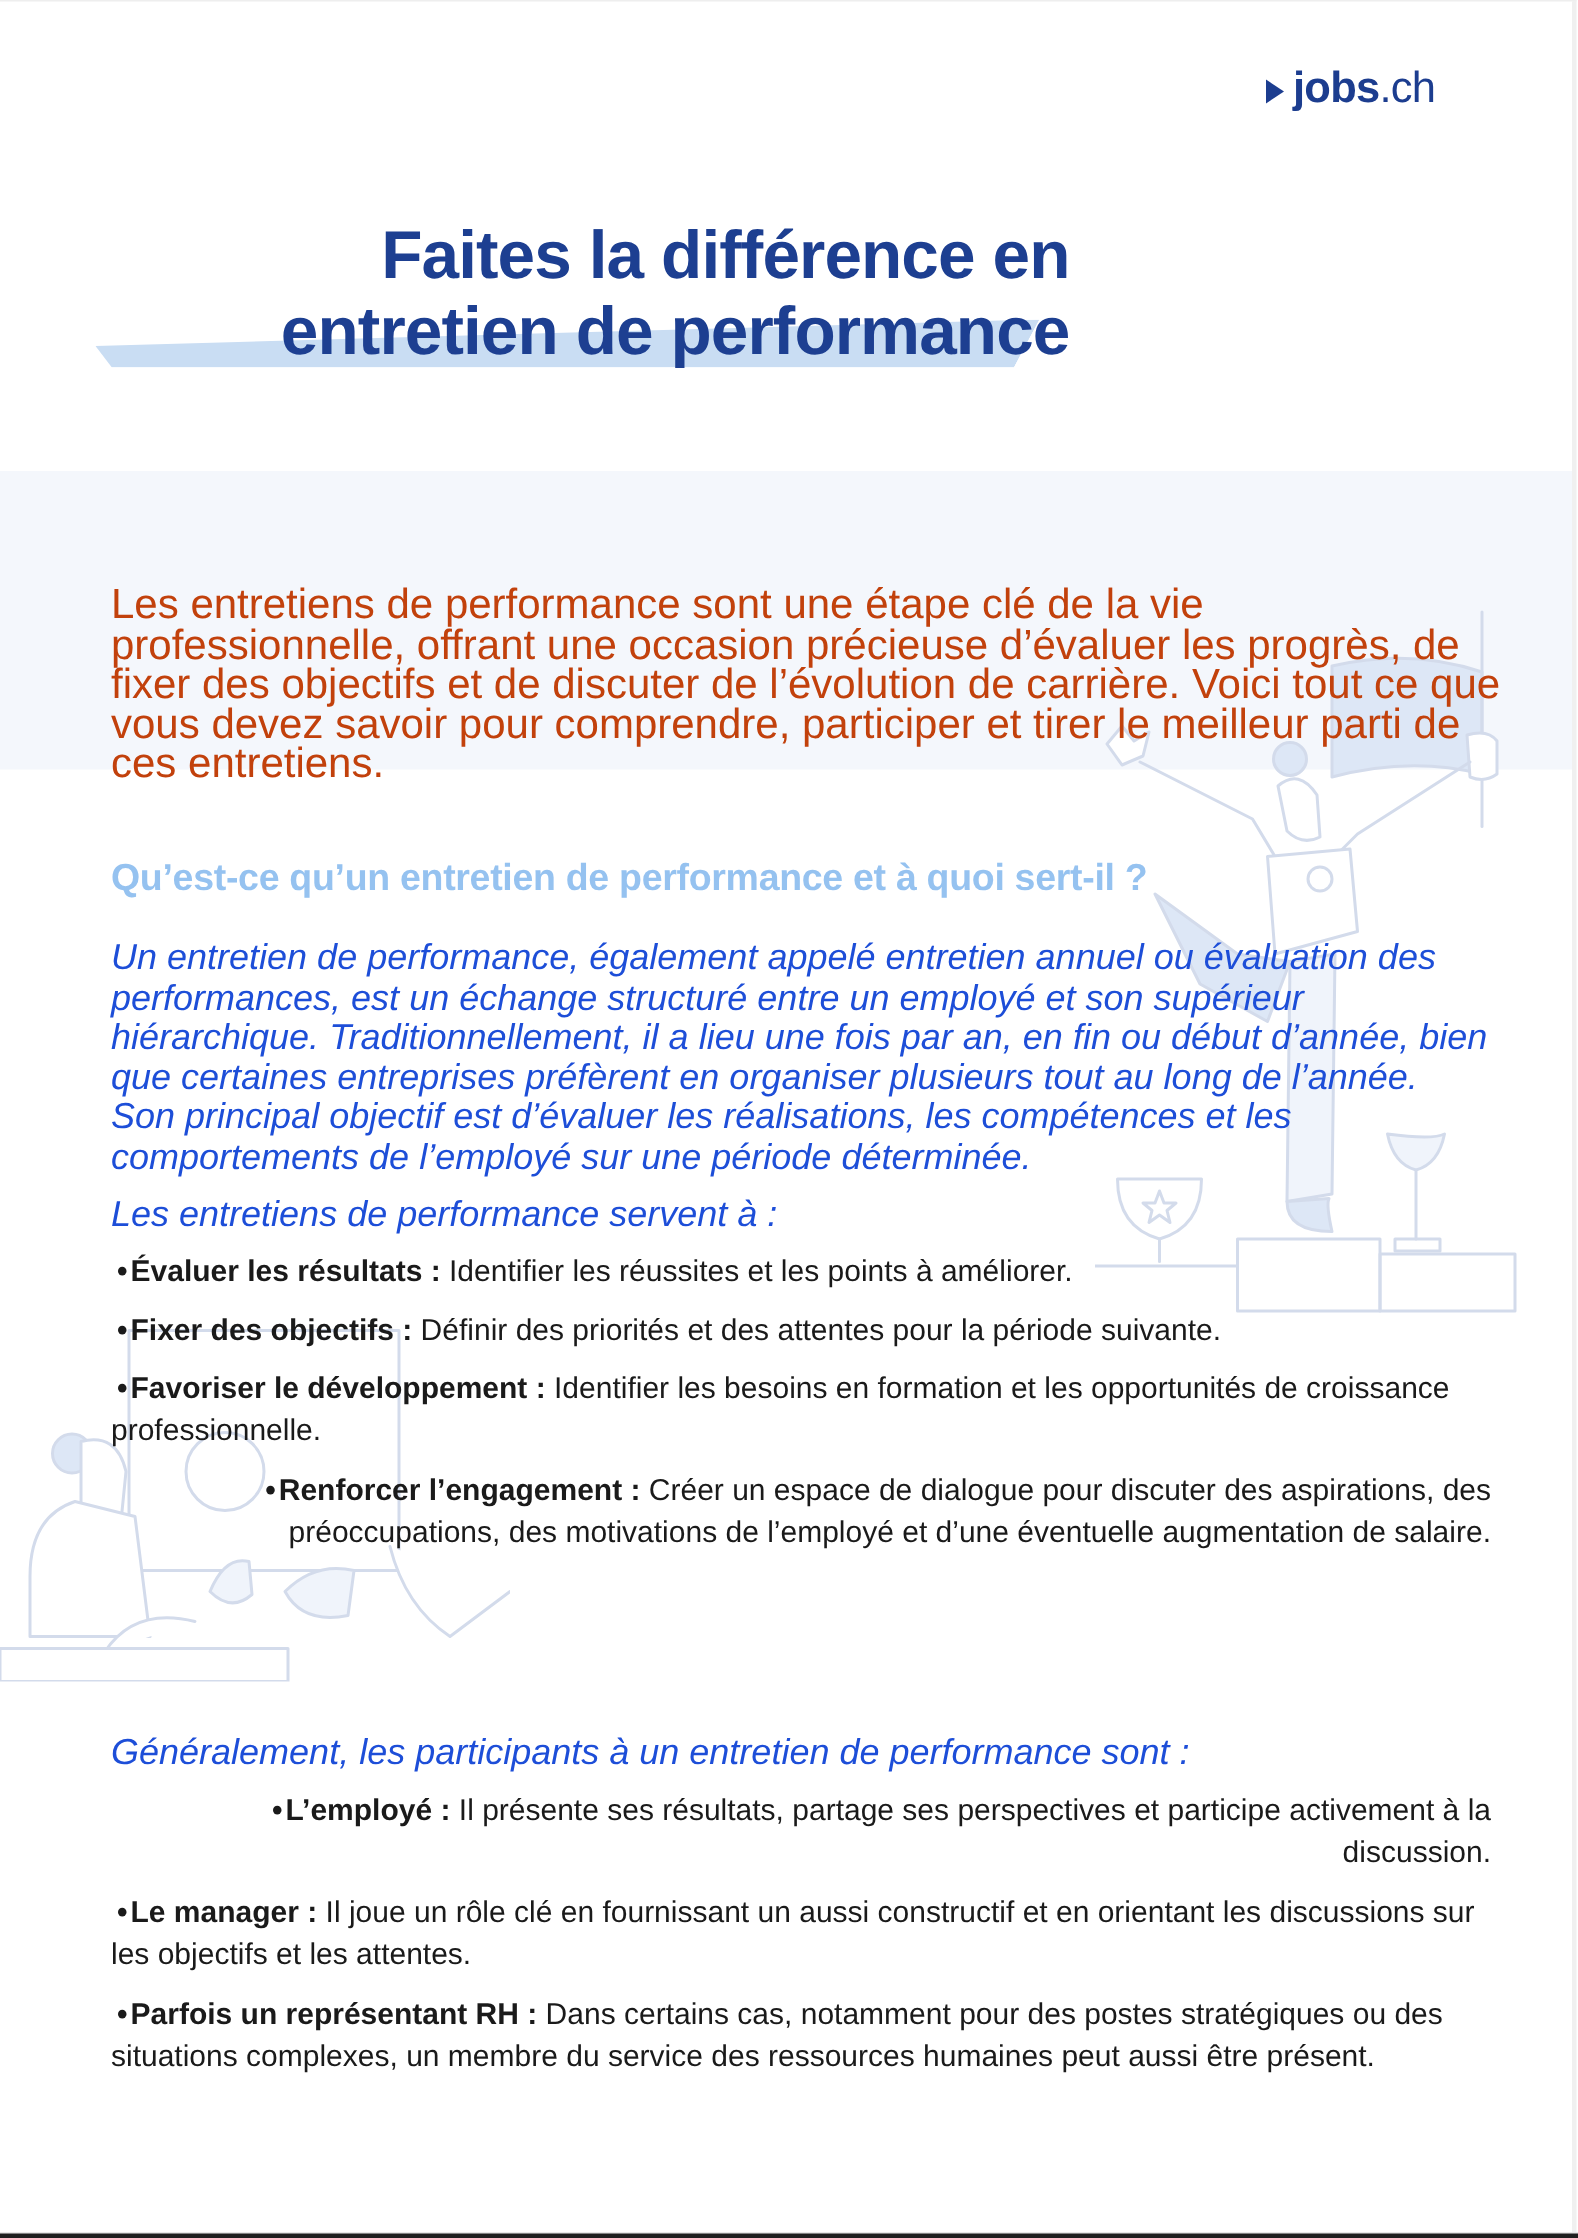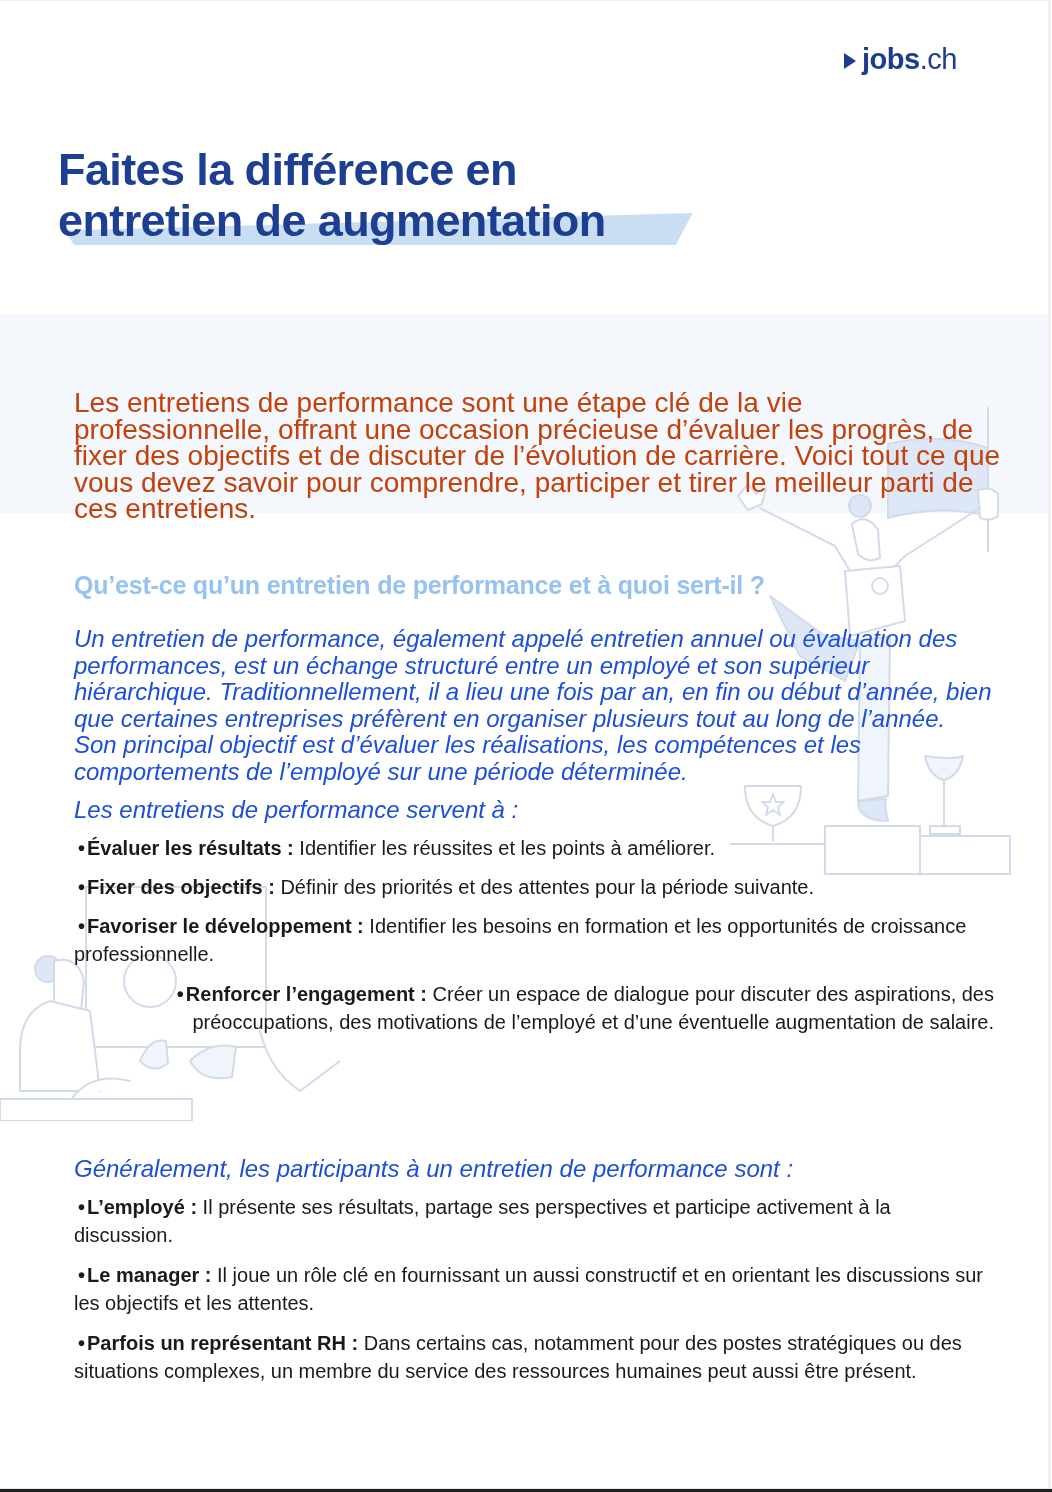--- a/index.html
+++ b/index.html
@@ -22,21 +22,21 @@
     position: absolute; left: 844px; top: 42px; display: flex; align-items: center;
     color: #1c3d8f; font-weight: bold; font-size: 29px; letter-spacing: -0.5px;
   }
   .logo .tri {
     width: 0; height: 0; border-top: 8px solid transparent; border-bottom: 8px solid transparent;
     border-left: 12px solid #1c3d8f; margin-right: 6px; margin-top: 3px;
   }
   .logo .ch { font-weight: normal; }
 
   
-  .title-wrap { position: absolute; left: 58px; top: 143px; width: 640px; }
+  .title-wrap { position: absolute; left: 73px; top: 143px; width: 640px; text-align: right; }
   .title-highlight {
     position: absolute; left: 56px; top: 212px; width: 620px; height: 32px;
     background: #c9ddf3; transform: skewX(-28deg); transform-origin: left bottom;
     clip-path: polygon(0 55%, 100% 0, 100% 100%, 3% 100%);
   }
   .title {
     position: relative; margin: 0; font-size: 45px; line-height: 51px; font-weight: bold;
     color: #1d3f91; letter-spacing: -0.6px;
   }
 
@@ -77,21 +77,21 @@
   <div class="logo">
     <span class="tri"></span>
     <span>jobs</span>
       <span class="ch">.ch</span>
   </div>
 
   <div class="title-highlight"></div>
   <div class="title-wrap">
     <h1 class="title">
       <span>Faites la différence en</span><br>
-      <span>entretien de augmentation</span>
+      <span>entretien de performance</span>
     </h1>
   </div>
 
   <div class="intro-band"></div>
 
   <svg class="illus" style="left:730px; top:395px;" width="300" height="480" viewBox="0 0 300 480">
     <g fill="none" stroke="#d3dbeb" stroke-width="2" stroke-linejoin="round" stroke-linecap="round">
 
       <path d="M158 48 Q210 36 258 52 L258 120 Q210 108 158 122 Z" fill="#dde7f6"></path>
       <line x1="258" y1="12" x2="258" y2="155"></line>
@@ -158,21 +158,21 @@
   </p>
   <p class="bullet" style="top:912px;">
     <span class="dot">•</span><b>Favoriser le développement :</b><span> Identifier les besoins en formation et les opportunités de croissance professionnelle.</span>
   </p>
   <p class="bullet" style="top:980px;text-align:right;">
     <span class="dot">•</span><b>Renforcer l’engagement :</b><span> Créer un espace de dialogue pour discuter des aspirations, des préoccupations, des motivations de l’employé et d’une éventuelle augmentation de salaire.</span>
   </p>
 
   <p class="para" style="top:1155px;">Généralement, les participants à un entretien de performance sont :</p>
 
-  <p class="bullet" style="top:1193px;">
+  <p class="bullet" style="top:1193px;text-align:right;">
     <span class="dot">•</span><b>L’employé :</b><span> Il présente ses résultats, partage ses perspectives et participe activement à la discussion.</span>
   </p>
   <p class="bullet" style="top:1261px;">
     <span class="dot">•</span><b>Le manager :</b><span> Il joue un rôle clé en fournissant un aussi constructif et en orientant les discussions sur les objectifs et les attentes.</span>
   </p>
   <p class="bullet" style="top:1329px;">
     <span class="dot">•</span><b>Parfois un représentant RH :</b><span> Dans certains cas, notamment pour des postes stratégiques ou des situations complexes, un membre du service des ressources humaines peut aussi être présent.</span>
   </p>
 </div>
 

